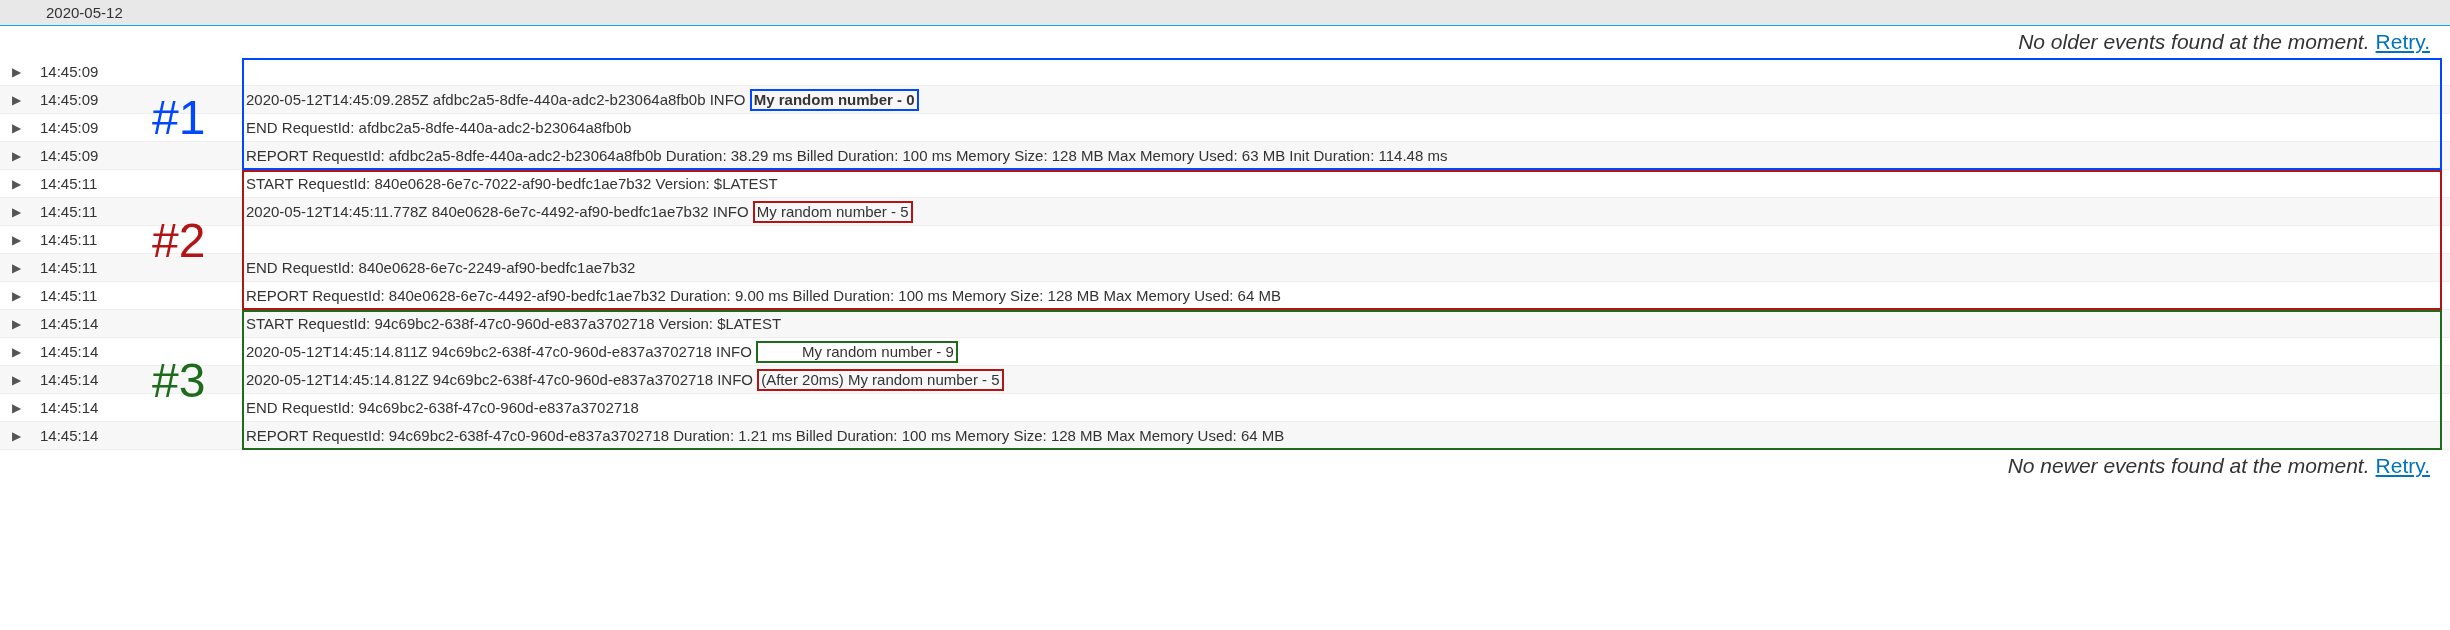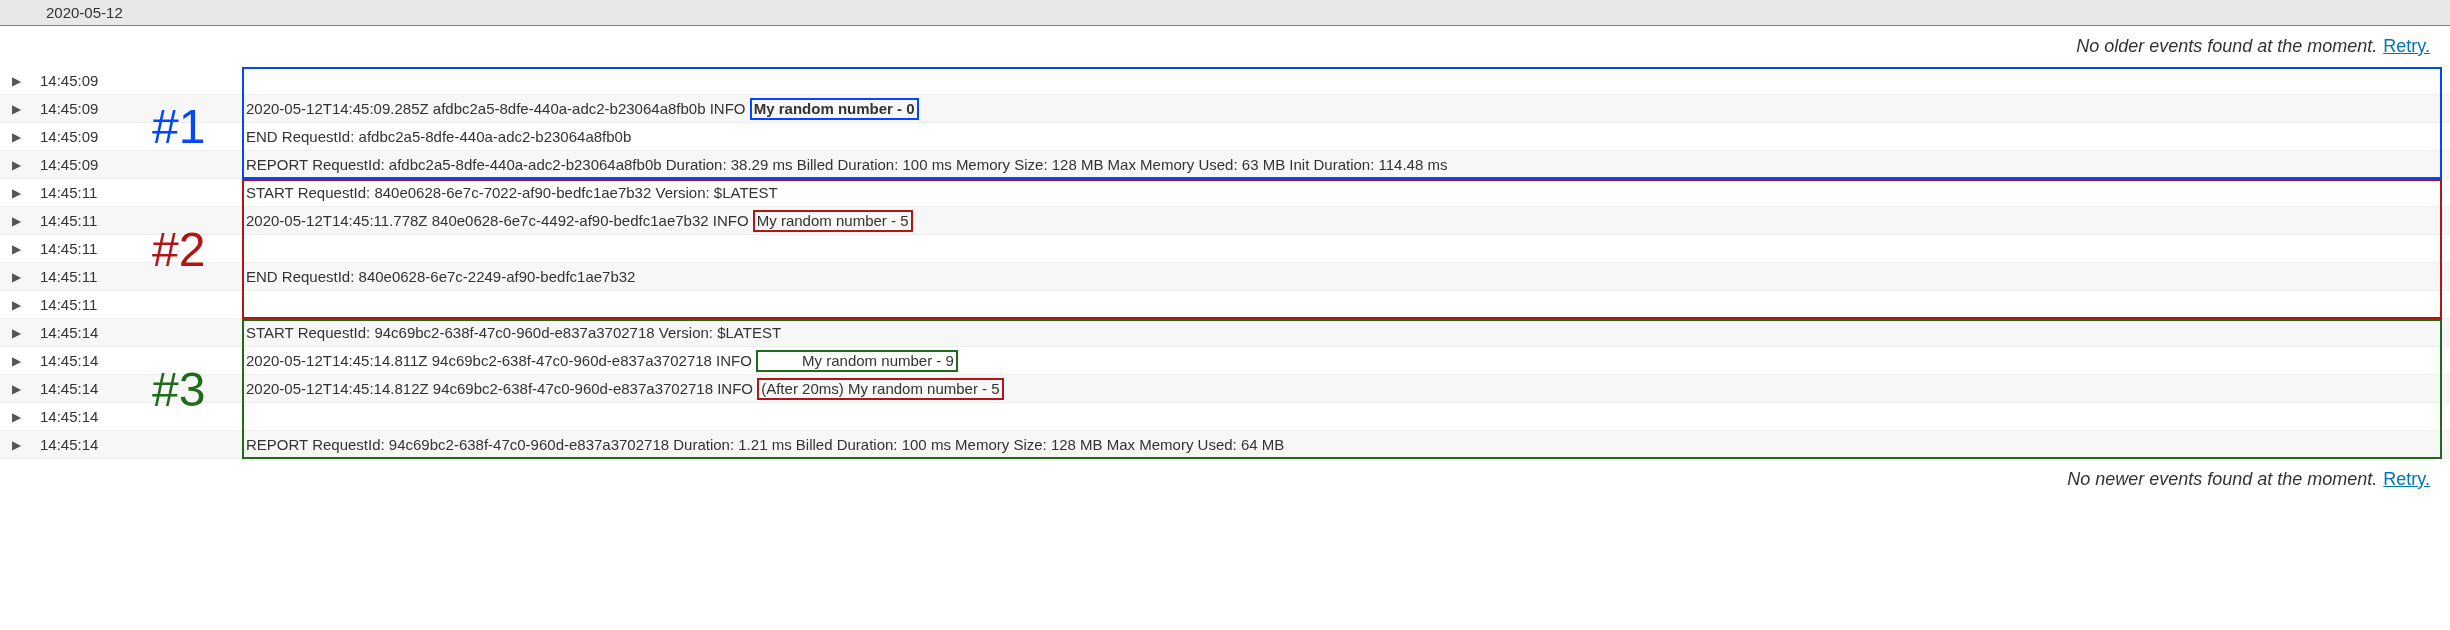--- a/index.html
+++ b/index.html
@@ -14,22 +14,22 @@
     background: #e8e8e8;
     padding: 4px 0 4px 46px;
     font-size: 15px;
     color: #333;
     border-bottom: 1px solid #0ea5e9;
   }
   .notice-bar {
     display: flex;
     justify-content: flex-end;
     align-items: center;
-    padding: 10px 20px;
-    font-size: 18px;
+    padding: 4px 20px;
+    font-size: 21px;
   }
   .notice-bar .msg {
     font-style: italic;
     color: #333;
     margin-right: 6px;
   }
   .notice-bar .retry {
     color: #0073bb;
     text-decoration: underline;
     cursor: pointer;
@@ -150,20 +150,21 @@
     <div class="row alt">
       <span class="arrow">▶</span>
       <span class="time">14:45:11</span>
       <span class="gap"></span>
       <span class="msg-cell"><span>END RequestId: 840e0628-6e7c-2249-af90-bedfc1ae7b32</span></span>
     </div>
     <div class="row">
       <span class="arrow">▶</span>
       <span class="time">14:45:11</span>
       <span class="gap"></span>
+      <span class="msg-cell"><span>REPORT RequestId: 840e0628-6e7c-4492-af90-bedfc1ae7b32 Duration: 9.00 ms Billed Duration: 100 ms Memory Size: 128 MB Max Memory Used: 64 MB</span></span>
     </div>
     <div class="row alt">
       <span class="arrow">▶</span>
       <span class="time">14:45:14</span>
       <span class="gap"></span>
       <span class="msg-cell"><span>START RequestId: 94c69bc2-638f-47c0-960d-e837a3702718 Version: $LATEST</span></span>
     </div>
     <div class="row">
       <span class="arrow">▶</span>
       <span class="time">14:45:14</span>
@@ -173,20 +174,21 @@
     <div class="row alt">
       <span class="arrow">▶</span>
       <span class="time">14:45:14</span>
       <span class="gap"></span>
       <span class="msg-cell"><span>2020-05-12T14:45:14.812Z 94c69bc2-638f-47c0-960d-e837a3702718 INFO </span><span class="inline-box box-red">(After 20ms) My random number - 5</span></span>
     </div>
     <div class="row">
       <span class="arrow">▶</span>
       <span class="time">14:45:14</span>
       <span class="gap"></span>
+      <span class="msg-cell"><span>END RequestId: 94c69bc2-638f-47c0-960d-e837a3702718</span></span>
     </div>
     <div class="row alt">
       <span class="arrow">▶</span>
       <span class="time">14:45:14</span>
       <span class="gap"></span>
       <span class="msg-cell"><span>REPORT RequestId: 94c69bc2-638f-47c0-960d-e837a3702718 Duration: 1.21 ms Billed Duration: 100 ms Memory Size: 128 MB Max Memory Used: 64 MB</span></span>
     </div>
   </div>
 
 <div class="notice-bar">

